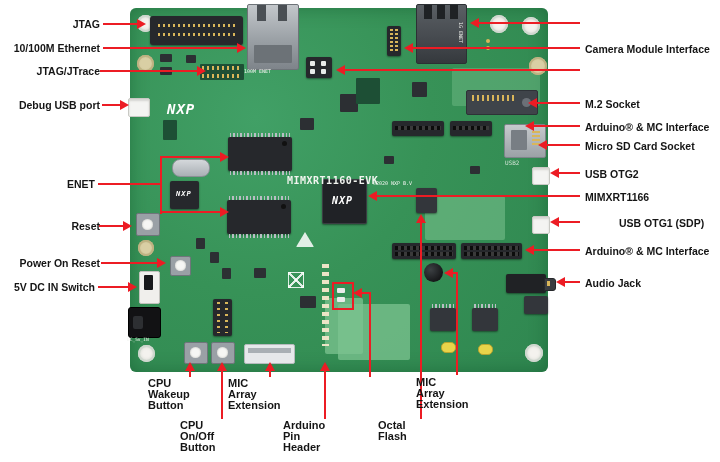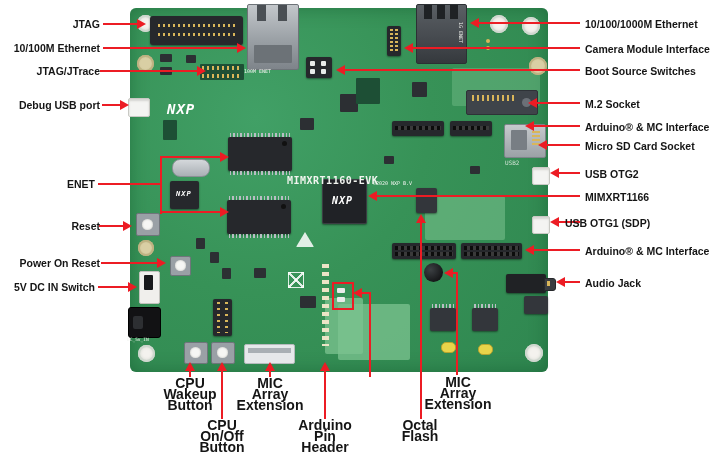--- a/index.html
+++ b/index.html
@@ -1,21 +1,21 @@
 <!DOCTYPE html>
 <html><head>
 <meta charset="utf-8">
 <style>
   html,body{margin:0;padding:0;background:#ffffff;}
   #stage{position:relative;width:720px;height:462px;background:#ffffff;overflow:hidden;
          font-family:"Liberation Sans",sans-serif;}
   
   .lbl{position:absolute;font-size:10.5px;font-weight:bold;color:#151515;height:14px;line-height:14px;white-space:nowrap;z-index:30;}
   .lbl-l{text-align:right;}
-  .lbl-b{position:absolute;font-size:14px;font-weight:bold;color:#151515;width:84px;text-align:center;line-height:11px;z-index:30;}
+  .lbl-b{position:absolute;font-size:11px;font-weight:bold;color:#151515;width:84px;text-align:left;line-height:11px;z-index:30;}
   
   .ln{position:absolute;background:#ec1c24;height:2px;z-index:25;}
   .lnv{position:absolute;background:#ec1c24;width:2px;z-index:25;}
   .ah-r{position:absolute;width:0;height:0;border-top:5px solid transparent;border-bottom:5px solid transparent;border-left:9px solid #ec1c24;z-index:26;}
   .ah-l{position:absolute;width:0;height:0;border-top:5px solid transparent;border-bottom:5px solid transparent;border-right:9px solid #ec1c24;z-index:26;}
   .ah-u{position:absolute;width:0;height:0;border-left:5px solid transparent;border-right:5px solid transparent;border-bottom:9px solid #ec1c24;z-index:26;}
   .redbox{position:absolute;border:2px solid #ec1c24;background:transparent;z-index:24;}
   
   #board{position:absolute;left:130px;top:8px;width:418px;height:364px;border-radius:6px;
     background:radial-gradient(circle at 30% 30%, #41a066 0%, #379257 45%, #2f8750 100%);
@@ -229,29 +229,27 @@
   <div class="ah-r" style="left:123px;top:221px;"></div>
 
   <div class="lbl lbl-l" style="right:620px;top:256px;">Power On Reset</div>
   <div class="ln" style="left:101px;top:262px;width:56px;"></div>
   <div class="ah-r" style="left:157px;top:258px;"></div>
 
   <div class="lbl lbl-l" style="right:625px;top:280px;">5V DC IN Switch</div>
   <div class="ln" style="left:98px;top:286px;width:30px;"></div>
   <div class="ah-r" style="left:128px;top:282px;"></div>
 
-  <div class="lbl" style="left:585px;top:17px;">10/100/1000M Ethernet</div>
   <div class="ah-l" style="left:470px;top:18px;"></div>
   <div class="ln" style="left:478px;top:22px;width:102px;"></div>
 
   <div class="lbl" style="left:585px;top:42px;">Camera Module Interface</div>
   <div class="ah-l" style="left:404px;top:43px;"></div>
   <div class="ln" style="left:412px;top:47px;width:168px;"></div>
 
-  <div class="lbl" style="left:585px;top:64px;">Boot Source Switches</div>
   <div class="ah-l" style="left:336px;top:65px;"></div>
   <div class="ln" style="left:344px;top:69px;width:236px;"></div>
 
   <div class="lbl" style="left:585px;top:97px;">M.2 Socket</div>
   <div class="ah-l" style="left:528px;top:98px;"></div>
   <div class="ln" style="left:536px;top:102px;width:44px;"></div>
 
   <div class="lbl" style="left:585px;top:120px;">Arduino® &amp; MC Interface</div>
   <div class="ah-l" style="left:525px;top:121px;"></div>
   <div class="ln" style="left:533px;top:125px;width:47px;"></div>
@@ -261,21 +259,21 @@
   <div class="ln" style="left:546px;top:144px;width:34px;"></div>
 
   <div class="lbl" style="left:585px;top:167px;">USB OTG2</div>
   <div class="ah-l" style="left:550px;top:168px;"></div>
   <div class="ln" style="left:558px;top:172px;width:22px;"></div>
 
   <div class="lbl" style="left:585px;top:190px;">MIMXRT1166</div>
   <div class="ah-l" style="left:368px;top:191px;"></div>
   <div class="ln" style="left:376px;top:195px;width:204px;"></div>
 
-  <div class="lbl" style="left:565px;top:216px;">USB OTG1 (SDP)</div>
+  <div class="lbl" style="left:619px;top:216px;">USB OTG1 (SDP)</div>
   <div class="ah-l" style="left:550px;top:217px;"></div>
   <div class="ln" style="left:558px;top:221px;width:22px;"></div>
 
   <div class="lbl" style="left:585px;top:244px;">Arduino® &amp; MC Interface</div>
   <div class="ah-l" style="left:525px;top:245px;"></div>
   <div class="ln" style="left:533px;top:249px;width:47px;"></div>
 
   <div class="lbl" style="left:585px;top:276px;">Audio Jack</div>
   <div class="ah-l" style="left:556px;top:277px;"></div>
   <div class="ln" style="left:564px;top:281px;width:16px;"></div>

